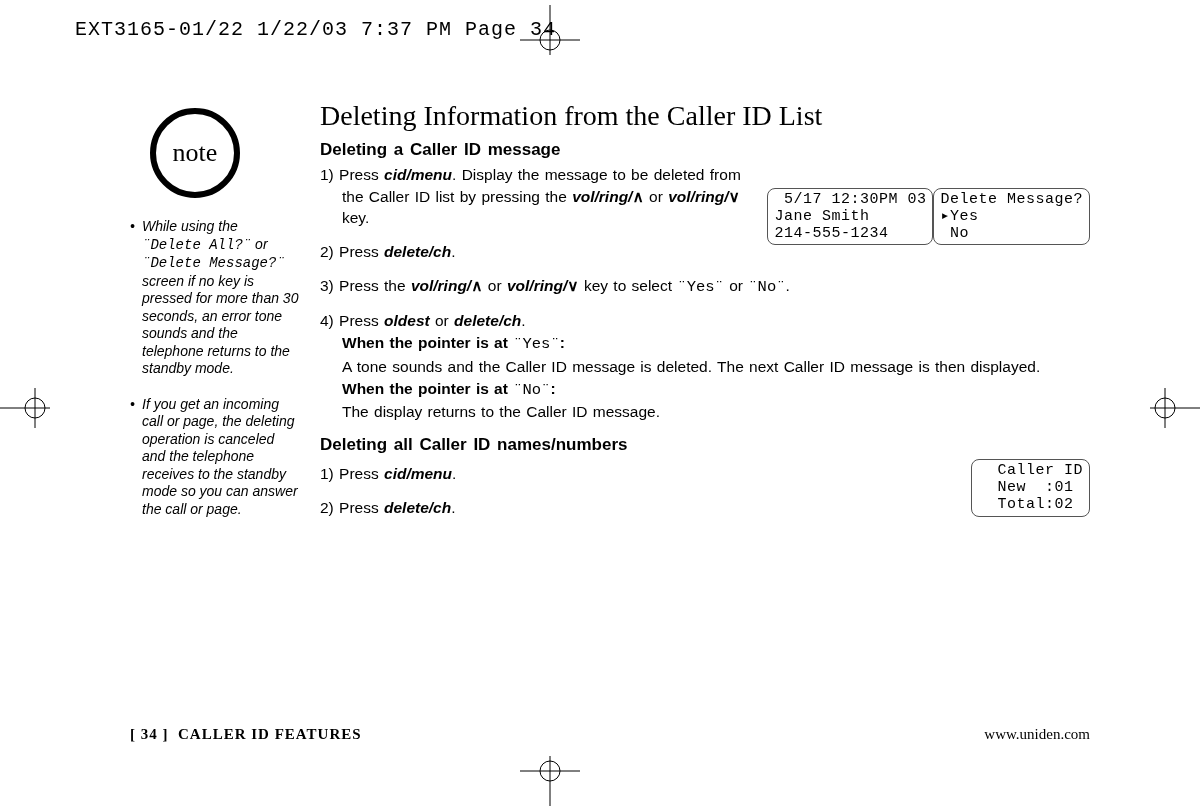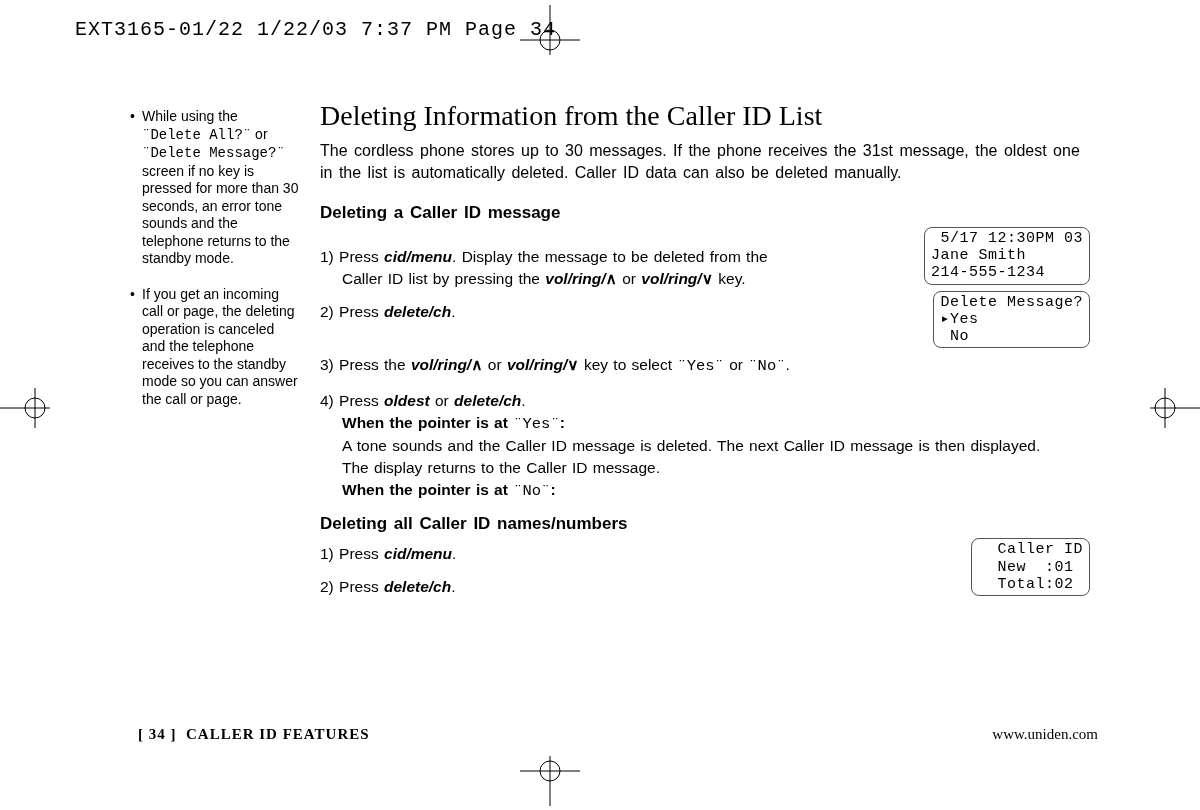--- a/index.html
+++ b/index.html
@@ -72,20 +72,21 @@
   }
   .sidebar ul {
     list-style: none;
     padding: 0;
     margin: 0;
   }
   .sidebar li {
     position: relative;
     padding-left: 12px;
     margin-bottom: 18px;
+    font-style: italic;
   }
   .sidebar li::before {
     content: "•";
     position: absolute;
     left: 0;
     top: 0;
   }
   .lcd-inline {
     font-family: "Courier New", monospace;
     letter-spacing: 0px;
@@ -138,25 +139,25 @@
     border-radius: 8px;
     padding: 2px 6px;
     font-family: "Courier New", monospace;
     font-size: 15px;
     line-height: 1.15;
     white-space: pre;
     letter-spacing: 0.5px;
     flex: 0 0 auto;
     margin-bottom: 6px;
   }
-  .lcd-col { display:flex; flex-direction:column; align-items:flex-end; }
+  .lcd-col { display:flex; flex-direction:row; align-items:flex-end; }
   .footer {
     position: absolute;
     top: 726px;
-    left: 138px;
+    left: 130px;
     width: 960px;
     display: flex;
     justify-content: space-between;
     font-size: 15px;
     text-align: center;
   }
   .footer-left {
     font-family: Georgia, "Times New Roman", serif;
     letter-spacing: 1px;
   }
@@ -196,31 +197,31 @@
   <svg width="50" height="40">
       <line x1="0" y1="20" x2="50" y2="20" stroke="#000"></line>
       <line x1="15" y1="0" x2="15" y2="40" stroke="#000"></line>
       <circle cx="15" cy="20" r="10" fill="none" stroke="#000"></circle>
     </svg>
 </div>
 
 <div class="page">
   <div class="columns">
     <aside class="sidebar">
+      <div class="note-icon">note</div>
       <ul>
         <li>
           <span>While using the </span><span class="lcd-inline">¨Delete All?¨</span><span> or </span><span class="lcd-inline">¨Delete Message?¨</span><span> screen if no key is pressed for more than 30 seconds, an error tone sounds and the telephone returns to the standby mode.</span>
         </li>
         <li>If you get an incoming call or page, the deleting operation is canceled and the telephone receives to the standby mode so you can answer the call or page.</li>
       </ul>
     </aside>
 
     <main class="main">
       <h1 class="title">Deleting Information from the Caller ID List</h1>
-      <p class="intro">The cordless phone stores up to 30 messages. If the phone receives the 31st message, the oldest one in the list is automatically deleted. Caller ID data can also be deleted manually.</p>
 
       <div class="subhead">Deleting a Caller ID message</div>
 
       <div class="row">
         <div style="flex:1">
           <p class="step" style="max-width:470px">
             <span>1) Press </span><span class="bi">cid/menu</span><span>. Display the message to be deleted from the Caller ID list by pressing the </span><span class="bi">vol/ring/</span><span class="arrow">∧</span><span> or </span><span class="bi">vol/ring/</span><span class="arrow">∨</span><span> key.</span>
           </p>
           <p class="step">
             <span>2) Press </span><span class="bi">delete/ch</span><span>.</span>
@@ -237,22 +238,22 @@
       </div>
 
       <p class="step">
         <span>3) Press the </span><span class="bi">vol/ring/</span><span class="arrow">∧</span><span> or </span><span class="bi">vol/ring/</span><span class="arrow">∨</span><span> key to select </span><span class="lcd-inline">¨Yes¨</span><span> or </span><span class="lcd-inline">¨No¨</span><span>.</span>
       </p>
 
       <p class="step">
         <span>4) Press </span><span class="bi">oldest</span><span> or </span><span class="bi">delete/ch</span><span>.</span>
         <span class="sub"><span class="b">When the pointer is at </span><span class="lcd-inline">¨Yes¨</span><span class="b">:</span></span>
         <span class="sub">A tone sounds and the Caller ID message is deleted. The next Caller ID message is then displayed.</span>
+        <span class="sub"><span class="b">When the pointer is at </span><span class="lcd-inline">¨No¨</span><span class="b">:</span></span>
         <span class="sub">The display returns to the Caller ID message.</span>
-        <span class="sub"><span class="b">When the pointer is at </span><span class="lcd-inline">¨No¨</span><span class="b">:</span></span>
       </p>
 
       <div class="subhead">Deleting all Caller ID names/numbers</div>
       <div class="row">
         <div style="flex:1">
           <p class="step">
             <span>1) Press </span><span class="bi">cid/menu</span><span>.</span>
           </p>
           <p class="step" style="margin-bottom:0">
             <span>2) Press </span><span class="bi">delete/ch</span><span>.</span>

